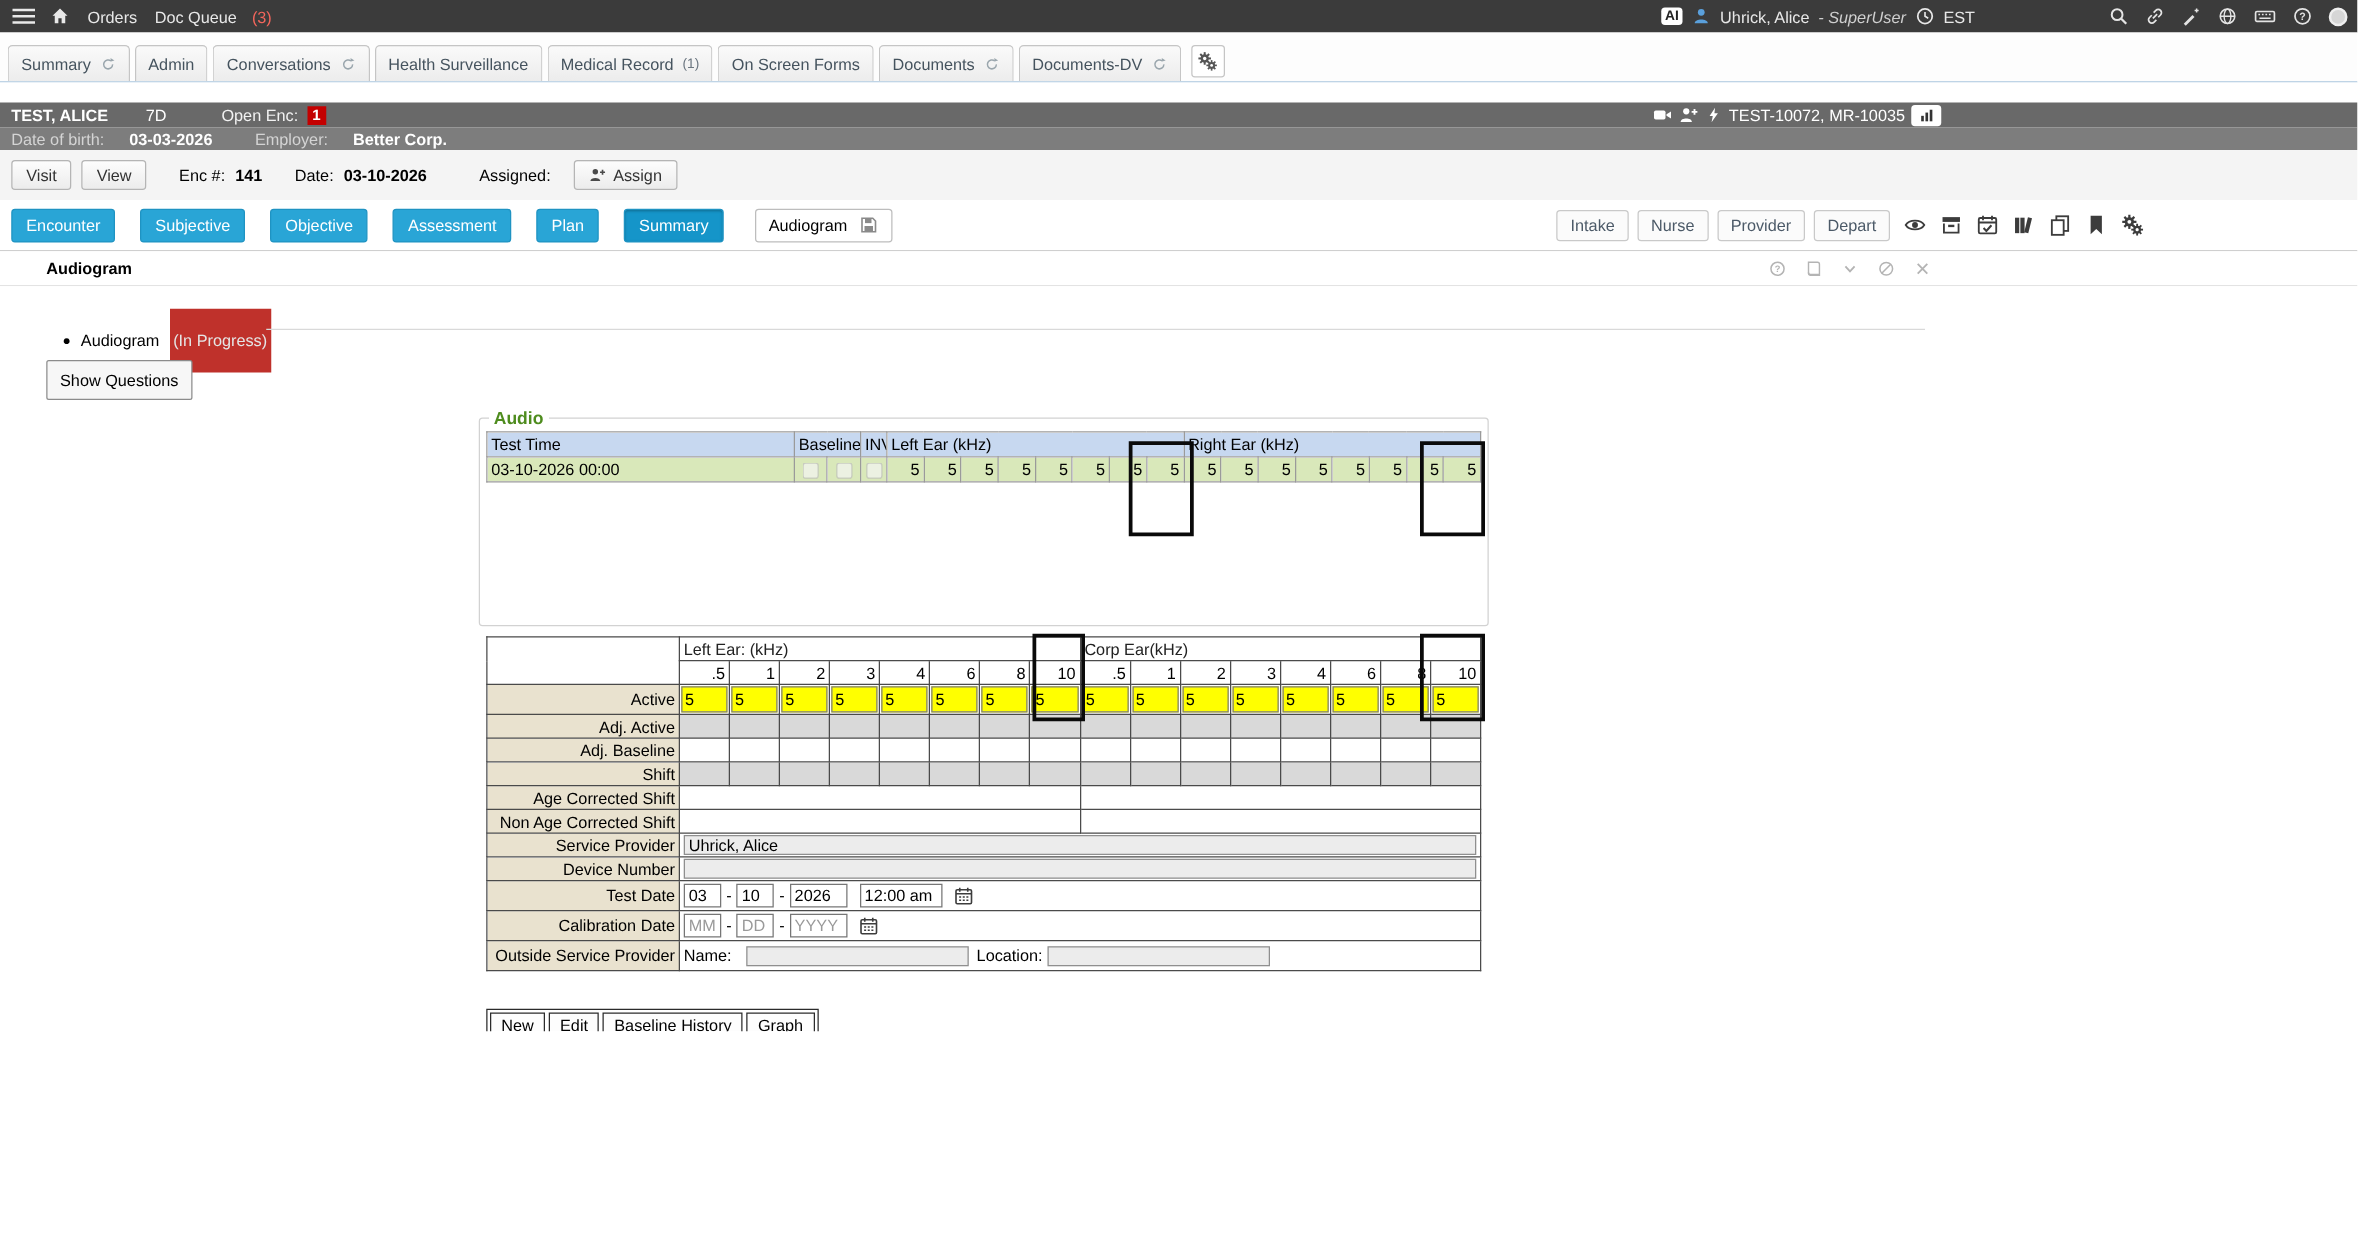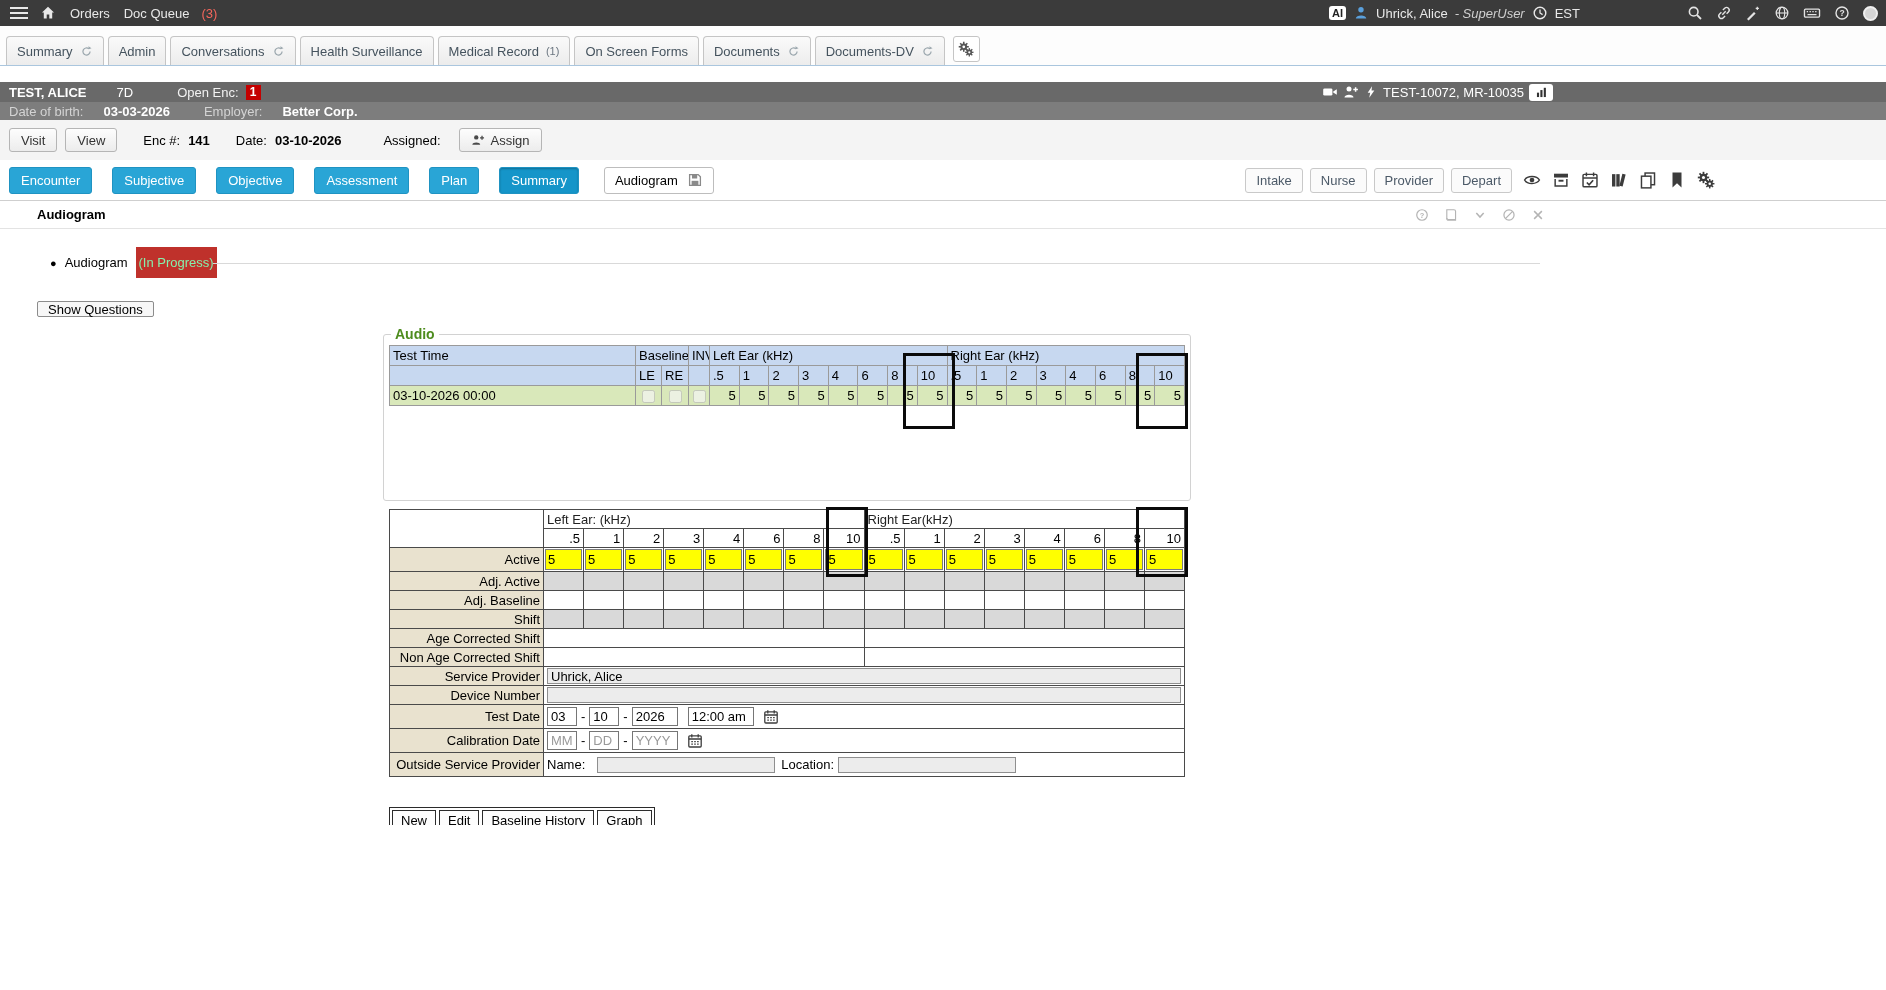--- a/index.html
+++ b/index.html
@@ -65,23 +65,23 @@
   
   .chead{height:28px;display:flex;align-items:center;padding:0 341px 0 37px;border-bottom:1px solid #e3e3e3;background:#fff}
   .chead .title{font-weight:bold}
   .ch-icons{margin-left:auto;display:flex;align-items:center;gap:15px;color:#b4b4b4}
   .ch-icons svg{cursor:pointer}
 
   
   .workspace{position:relative;width:1886px;height:596px;overflow:hidden;background:#fff}
   .bullet-row{position:absolute;left:50px;top:18px;display:flex;align-items:center;gap:8px}
   .bullet{font-size:11px}
-  .status-red{background:#bf312b;color:#86efac;padding:8px 3px}
+  .status-red{background:#bf312b;color:#e5e5e5;padding:18px 3px}
   .hline{position:absolute;top:34px;left:213px;width:1327px;height:1px;background:#d9d9d9}
-  .showq{position:absolute;left:37px;top:72px;height:16px;padding:0 10px;background:#f7f7f7;border:1px solid #8c8c8c;border-radius:2px;font-size:13px;cursor:pointer;font-family:inherit}
+  .showq{position:absolute;left:37px;top:59px;height:32px;padding:0 10px;background:#f7f7f7;border:1px solid #8c8c8c;border-radius:2px;font-size:13px;cursor:pointer;font-family:inherit}
 
   fieldset.audio{position:absolute;left:383px;top:97px;width:808px;height:175px;border:1px solid #d2d2d2;border-radius:3px;margin:0;padding:0 5px}
   fieldset.audio legend{color:#4e8c1e;font-weight:bold;font-size:14px;padding:0 4px;margin-left:2px}
 
   table.t1{border-collapse:collapse;table-layout:fixed;width:796px;font-size:13px;margin-top:3px}
   .t1 td{border:1px solid #9a9a9a;height:20px;padding:0 3px;overflow:hidden;white-space:nowrap}
   .t1 tr.h td{background:#c7d8f0;text-align:left}
   .t1 td.fr{text-align:right}
   .t1 tr.d td{background:#d9e8ba}
   .t1 td.cb{text-align:center;padding:0}
@@ -464,42 +464,20 @@
         <col span="16">
       </colgroup>
       <tbody>
           <tr class="h">
         <td>Test Time</td>
         <td colspan="2">Baseline</td>
         <td>INV</td>
         <td colspan="8">Left Ear (kHz)</td>
         <td colspan="8">Right Ear (kHz)</td>
       </tr>
-      <tr class="h">
-        <td></td>
-        <td>LE</td>
-        <td>RE</td>
-        <td></td>
-        <td class="fr">.5</td>
-        <td class="fr">1</td>
-        <td class="fr">2</td>
-        <td class="fr">3</td>
-        <td class="fr">4</td>
-        <td class="fr">6</td>
-        <td class="fr">8</td>
-        <td class="fr">10</td>
-        <td class="fr">.5</td>
-        <td class="fr">1</td>
-        <td class="fr">2</td>
-        <td class="fr">3</td>
-        <td class="fr">4</td>
-        <td class="fr">6</td>
-        <td class="fr">8</td>
-        <td class="fr">10</td>
-      </tr>
       <tr class="d">
         <td>03-10-2026 00:00</td>
         <td class="cb"><input type="checkbox" disabled="" style=""></td>
         <td class="cb"><input type="checkbox" disabled="" style=""></td>
         <td class="cb"><input type="checkbox" disabled="" style=""></td>
         <td class="fr">5</td>
         <td class="fr">5</td>
         <td class="fr">5</td>
         <td class="fr">5</td>
         <td class="fr">5</td>
@@ -521,21 +499,21 @@
 
   <table class="t2">
     <colgroup>
         <col style="width:154px">
         <col span="16">
       </colgroup>
     <tbody>
         <tr>
       <td rowspan="2"></td>
       <td colspan="8" class="earhd">Left Ear: (kHz)</td>
-      <td colspan="8" class="earhd">Right Ear(kHz)</td>
+      <td colspan="8" class="earhd">Corp Ear(kHz)</td>
     </tr>
     <tr>
       <td class="fr">.5</td>
       <td class="fr">1</td>
       <td class="fr">2</td>
       <td class="fr">3</td>
       <td class="fr">4</td>
       <td class="fr">6</td>
       <td class="fr">8</td>
       <td class="fr">10</td>

